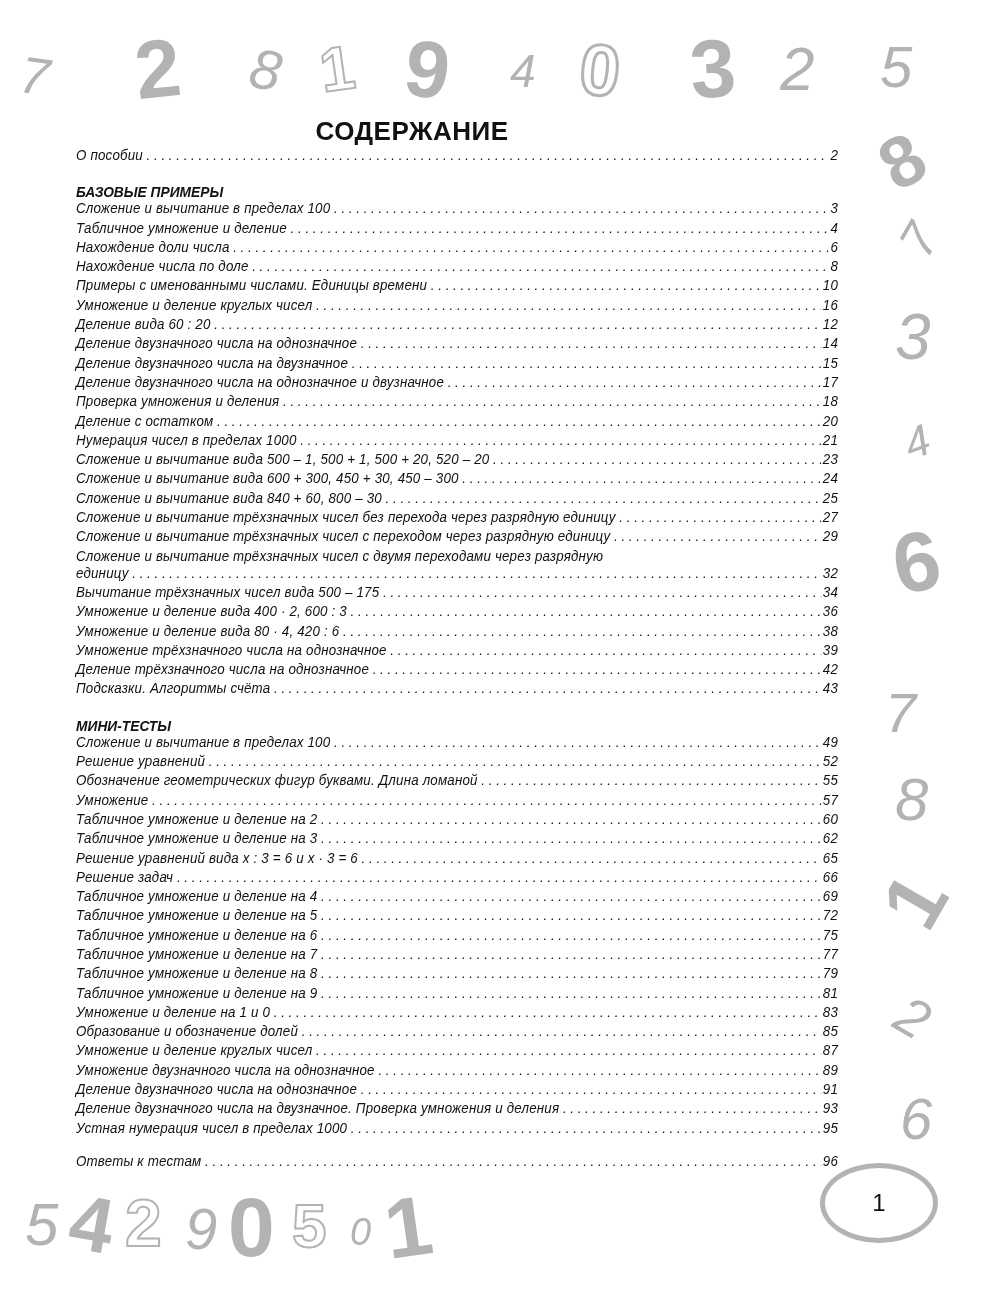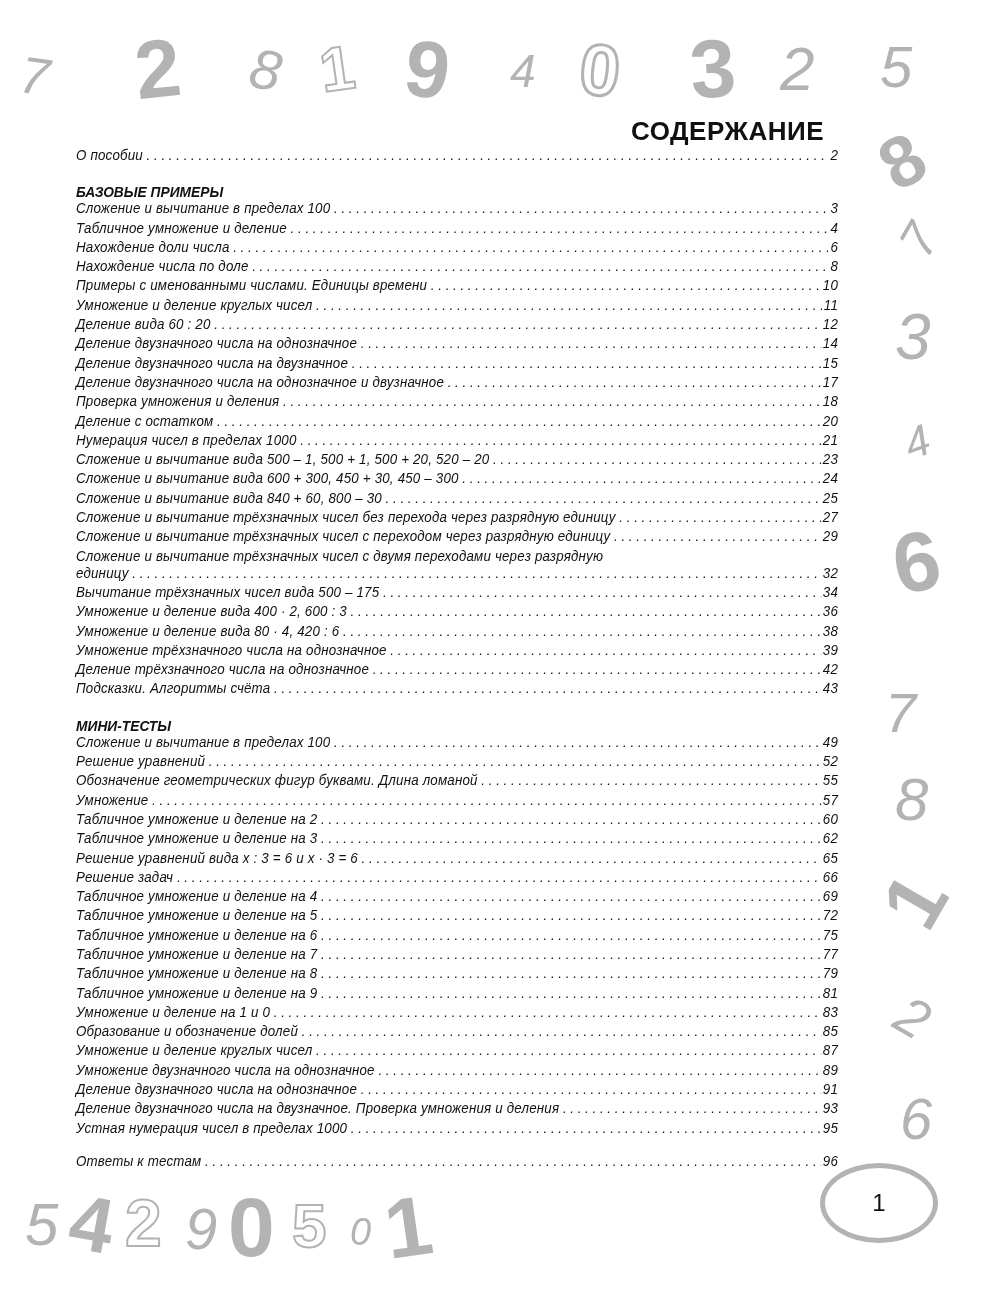--- a/index.html
+++ b/index.html
@@ -1,21 +1,21 @@
 <!DOCTYPE html>
 <html><head>
 <meta charset="utf-8">
 <style>
   html, body { margin: 0; padding: 0; background: #ffffff; }
   body { width: 986px; height: 1299px; position: relative; overflow: hidden;
          font-family: "Liberation Sans", sans-serif; color: #111; }
   .deco { position: absolute; color: #b3b3b3; font-weight: bold; line-height: 1; }
   .deco.outline { color: transparent; -webkit-text-stroke: 4px #b3b3b3; }
   .deco.thin { font-weight: normal; font-style: italic; }
-  .title { position: absolute; left: 0; width: 824px; top: 116px; text-align: right;
+  .title { position: absolute; left: 0; width: 824px; top: 116px; text-align: center;
            font-size: 26px; font-weight: bold; letter-spacing: 0.5px; }
   .toc { position: absolute; left: 76px; top: 147px; width: 762px; font-style: italic; }
   .row { display: flex; align-items: baseline; height: 19.3px; font-size: 14.5px; letter-spacing: 0.2px;
          transform: scaleX(0.92); transform-origin: left center; width: 108.7%; }
   .row .label { white-space: nowrap; padding-right: 4px; }
   .row .leader { flex: 1; overflow: hidden; white-space: nowrap; letter-spacing: 3.2px; }
   .row .leader::before { content: ". . . . . . . . . . . . . . . . . . . . . . . . . . . . . . . . . . . . . . . . . . . . . . . . . . . . . . . . . . . . . . . . . . . . . . . . . . . . . . . . . . . . . . . . . . . . . . . . . . . . . . . . . . . . . . . . . . . . . . . . . . . . . . . . . . . . . . . . . . . . . . . . . . . . . . . . . "; letter-spacing: 0; }
   .row .page { white-space: nowrap; padding-left: 2px; }
   .row.wrap-first { height: 17px; }
   .heading { font-weight: bold; font-size: 14.5px; height: 19px; margin-top: 15px; display: flex; align-items: flex-end;
@@ -97,21 +97,21 @@
         <span class="page">8</span>
       </div>
       <div class="row">
         <span class="label">Примеры с именованными числами. Единицы времени</span>
         <span class="leader"></span>
         <span class="page">10</span>
       </div>
       <div class="row">
         <span class="label">Умножение и деление круглых чисел</span>
         <span class="leader"></span>
-        <span class="page">11</span>
+        <span class="page">16</span>
       </div>
       <div class="row">
         <span class="label">Деление вида 60 : 20</span>
         <span class="leader"></span>
         <span class="page">12</span>
       </div>
       <div class="row">
         <span class="label">Деление двузначного числа на однозначное</span>
         <span class="leader"></span>
         <span class="page">14</span>

